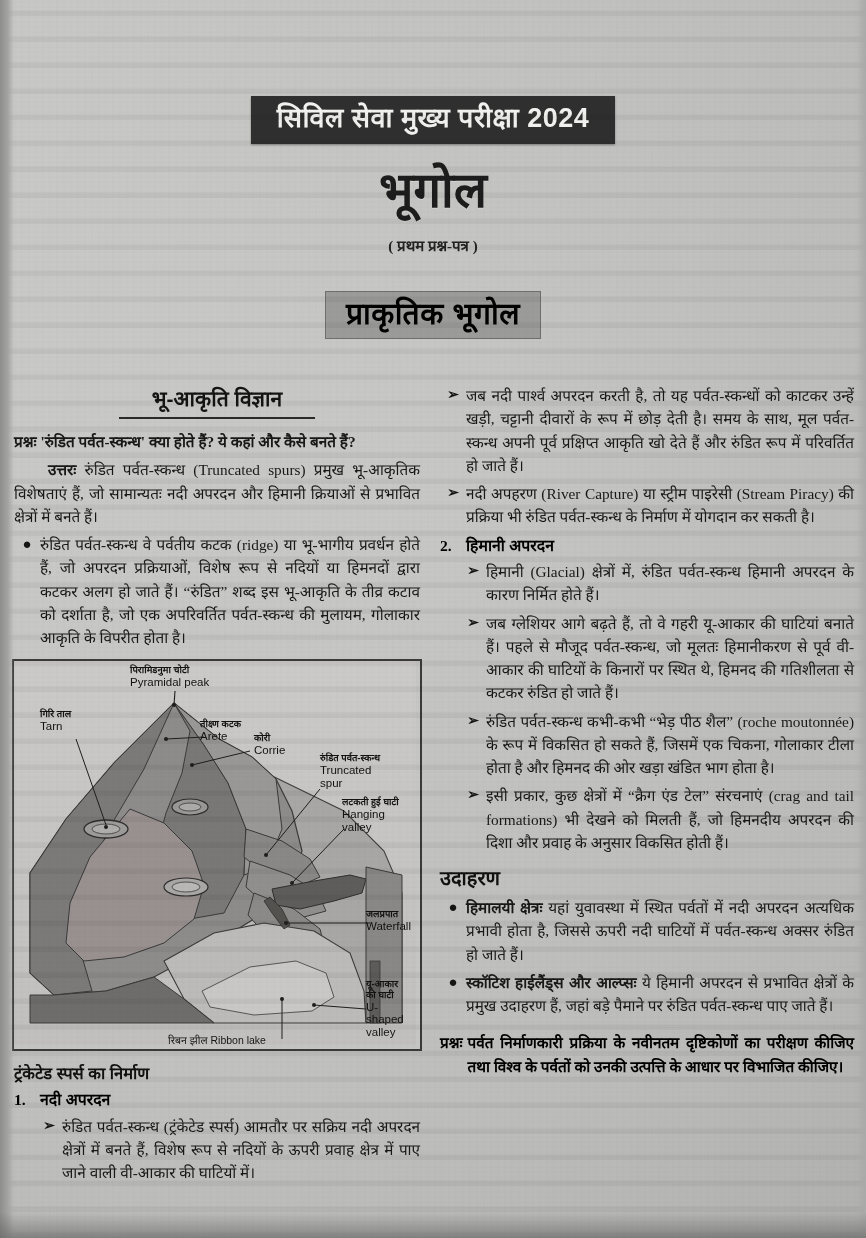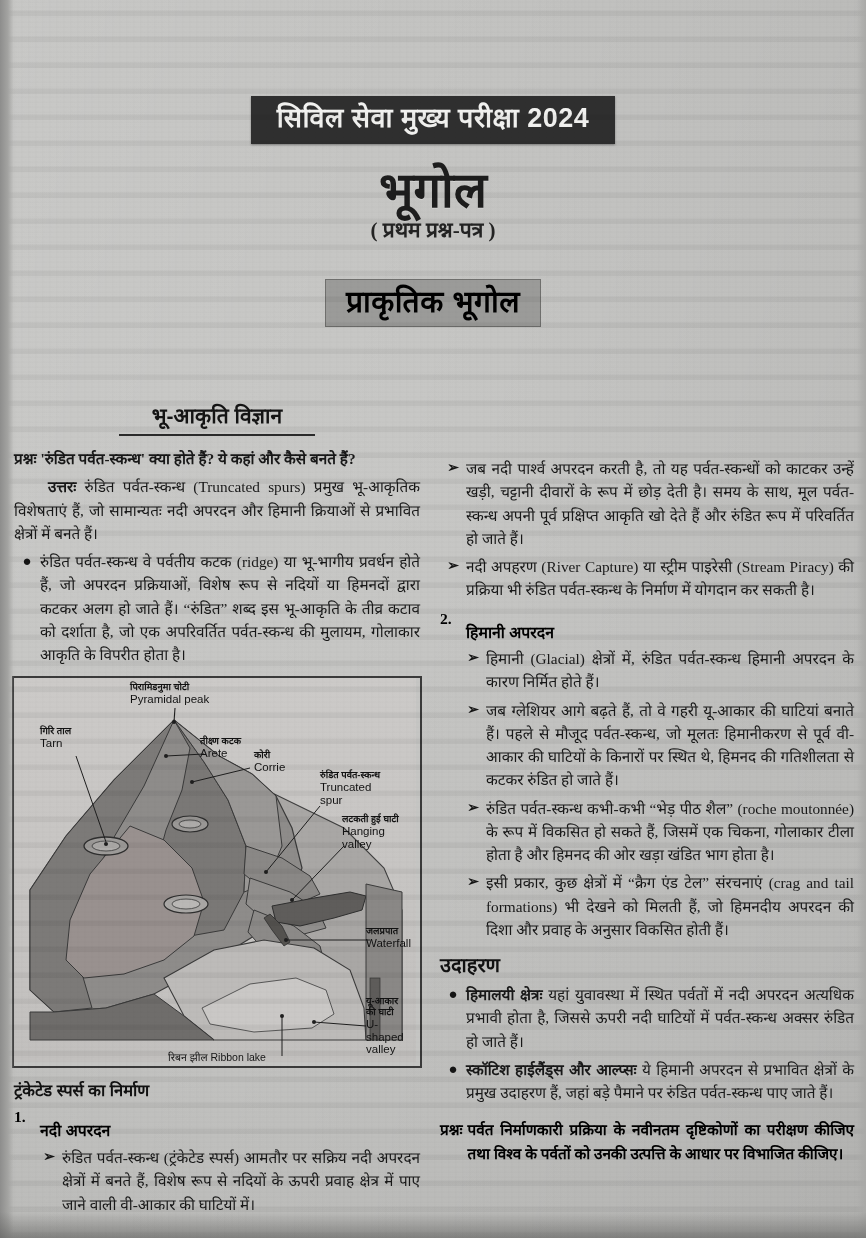--- a/index.html
+++ b/index.html
@@ -94,23 +94,23 @@
   .subject-title {
     font-family: "Liberation Sans", "DejaVu Sans", sans-serif;
     font-weight: 700;
     font-size: 49px;
     color: #1d1d1d;
     margin-top: 22px;
     line-height: 1;
     text-shadow: 0 1px 0 rgba(255,255,255,.25);
   }
   .paper-sub {
-    font-size: 21px;
+    font-size: 15px;
     color: #232323;
-    margin-top: 0;
+    margin-top: 20px;
     font-weight: 600;
   }
 
   
   .section-band-wrap {
     text-align: center;
     margin-top: 36px;
   }
   .section-band {
     display: inline-block;
@@ -127,21 +127,20 @@
 
   
   .columns {
     position: absolute;
     top: 384px;
     left: 0;
     width: 866px;
     height: 854px;
     display: flex;
     gap: 0;
-    align-items: center;
   }
   .col {
     box-sizing: border-box;
     position: relative;
   }
   .col-left {
     width: 432px;
     padding: 0 12px 0 14px;
   }
   .col-right {
@@ -217,21 +216,20 @@
     width: 26px;
     font-weight: 700;
     font-size: 15.6px;
     line-height: 1.5;
   }
   .num-row .nt {
     font-weight: 700;
     font-size: 15.8px;
     line-height: 1.5;
     font-family: "Liberation Sans", "DejaVu Sans", sans-serif;
-    margin-top: 14px;
   }
   .sub-head {
     font-weight: 700;
     font-size: 16.5px;
     font-family: "Liberation Sans", "DejaVu Sans", sans-serif;
     margin: 9px 0 4px 0;
     color: #111;
   }
   .sub-head-plain {
     font-weight: 700;

